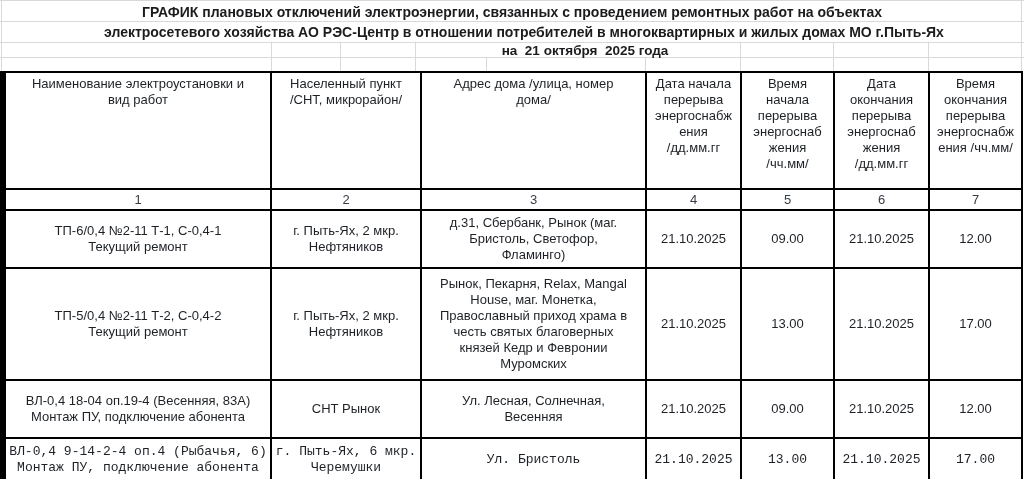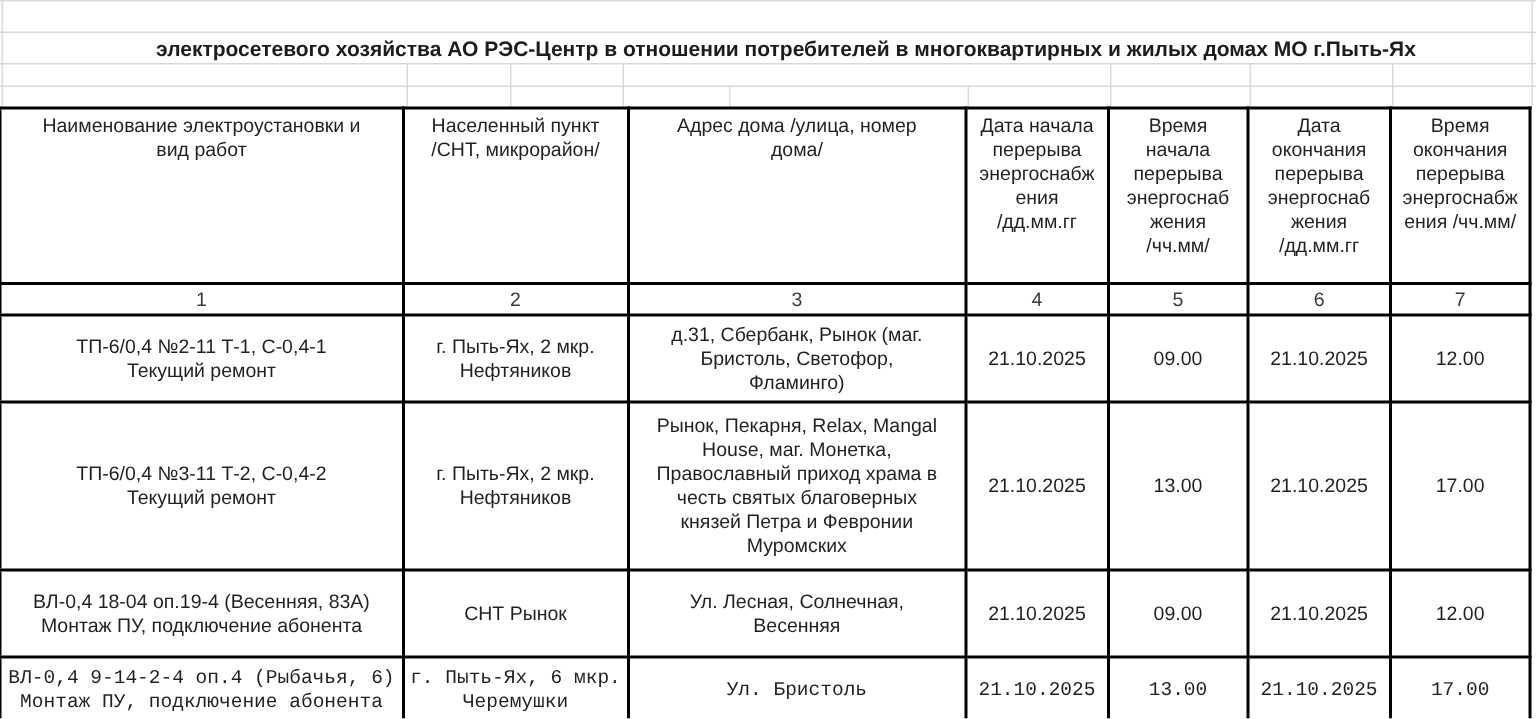--- a/index.html
+++ b/index.html
@@ -20,21 +20,21 @@
   
   table.sched{
     position:absolute;top:71px;left:0;width:1021px;
     border-collapse:collapse;table-layout:fixed;
     font-size:13px;line-height:16px;color:#1d2126;
   }
   table.sched td{
     border:2px solid #000;text-align:center;vertical-align:middle;
     padding:1px 2px;white-space:pre-line;overflow:hidden;background:#fff;
   }
-  table.sched td:first-child{border-left:1px solid #000000;}
+  table.sched td:first-child{border-left:6px solid #000000;}
   tr.r-head td{vertical-align:top;padding-top:3px;}
   tr.r-head{height:117px;}
   tr.r-num{height:21px;}
   tr.r-num td{color:#363c46;}
   tr.r1{height:58px;margin-top:12px;}
   tr.r2{height:112px;}
   tr.r3{height:58px;}
   tr.r4{height:44px;font-family:Liberation Mono, monospace;}
 </style>
 </head>
@@ -50,21 +50,23 @@
   <div class="gl gl-v" style="left:271px;top:42px;height:29px;"></div>
   <div class="gl gl-v" style="left:340px;top:42px;height:29px;"></div>
   <div class="gl gl-v" style="left:415px;top:42px;height:29px;"></div>
   <div class="gl gl-v" style="left:486px;top:57px;height:14px;"></div>
   <div class="gl gl-v" style="left:645px;top:57px;height:14px;"></div>
   <div class="gl gl-v" style="left:740px;top:42px;height:29px;"></div>
   <div class="gl gl-v" style="left:833px;top:42px;height:29px;"></div>
   <div class="gl gl-v" style="left:928px;top:42px;height:29px;"></div>
   <div class="gl gl-v" style="left:1021px;top:0;height:71px;"></div>
 
+  <div class="title-line" style="top:4px;">ГРАФИК плановых отключений электроэнергии, связанных с проведением ремонтных работ на объектах</div>
   <div class="title-line" style="top:24px;padding-left:24px;">электросетевого хозяйства АО РЭС-Центр в отношении потребителей в многоквартирных и жилых домах МО г.Пыть-Ях</div>
+  <div class="title-line title-line-3" style="top:42px;">на  21 октября  2025 года</div>
 
   <table class="sched">
     <colgroup>
       <col style="width:268px">
         <col style="width:150px">
         <col style="width:225px">
       <col style="width:95px">
         <col style="width:93px">
         <col style="width:95px">
         <col style="width:93px">
@@ -120,29 +122,29 @@
       <td>д.31, Сбербанк, Рынок (маг.
 Бристоль, Светофор,
 Фламинго)</td>
       <td>21.10.2025</td>
       <td>09.00</td>
       <td>21.10.2025</td>
       <td>12.00</td>
     </tr>
 
     <tr class="r2">
-      <td>ТП-6/0,4 №3-11 Т-2, С-0,4-2
+      <td>ТП-5/0,4 №2-11 Т-2, С-0,4-2
 Текущий ремонт</td>
       <td>г. Пыть-Ях, 2 мкр.
 Нефтяников</td>
       <td>Рынок, Пекарня, Relax, Mangal
 House, маг. Монетка,
 Православный приход храма в
 честь святых благоверных
-князей Петра и Февронии
+князей Кедр и Февронии
 Муромских</td>
       <td>21.10.2025</td>
       <td>13.00</td>
       <td>21.10.2025</td>
       <td>17.00</td>
     </tr>
 
     <tr class="r3">
       <td>ВЛ-0,4 18-04 оп.19-4 (Весенняя, 83А)
 Монтаж ПУ, подключение абонента</td>

